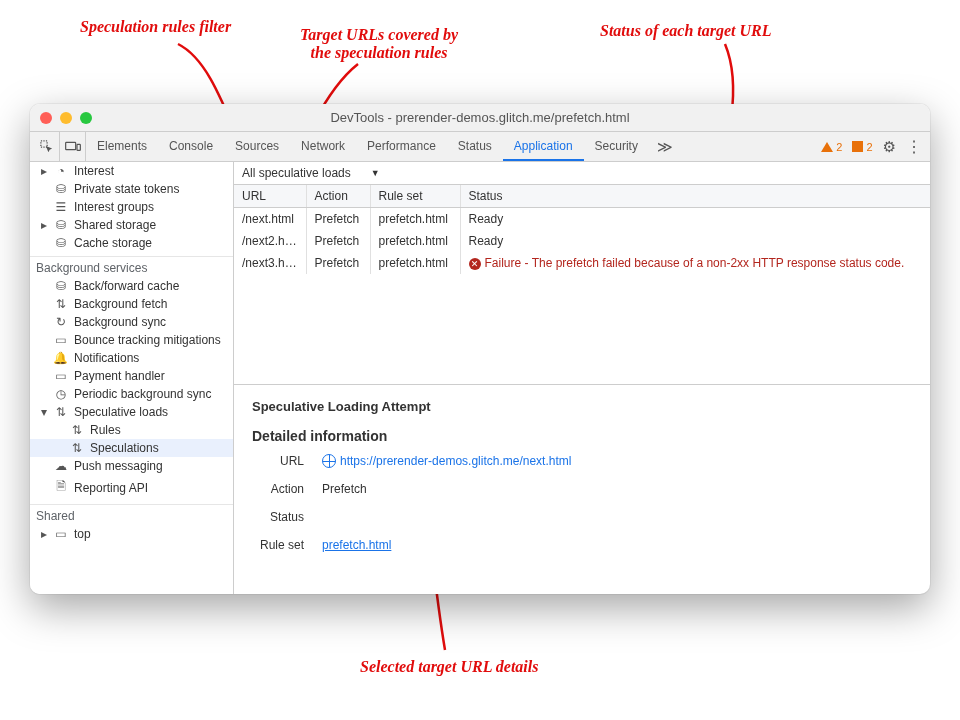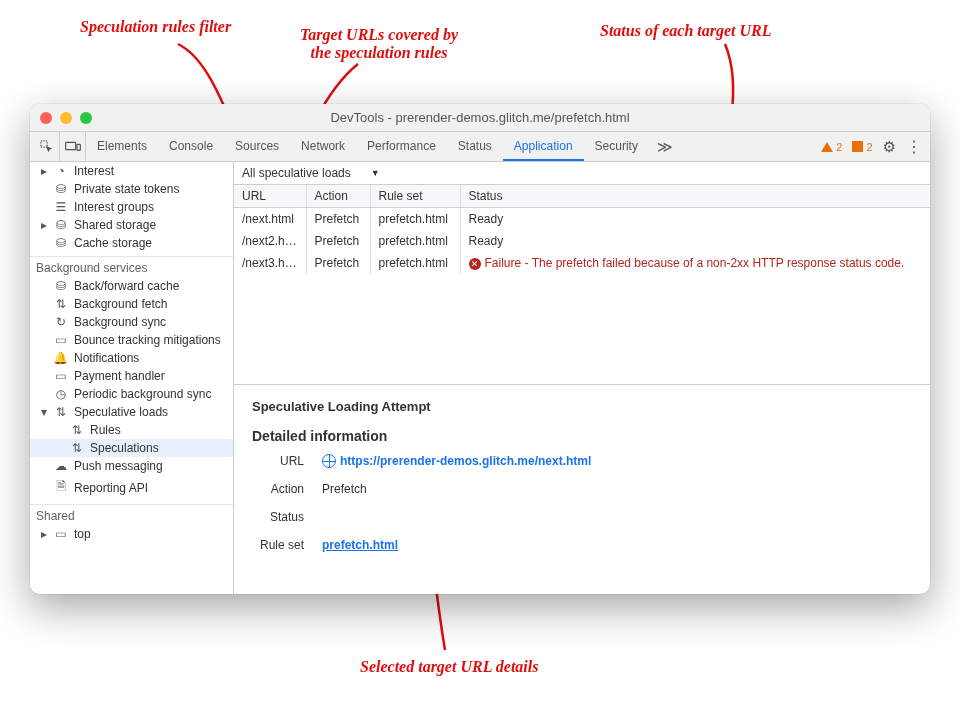--- a/index.html
+++ b/index.html
@@ -151,21 +151,21 @@
     padding: 14px 18px;
     font-size: 13px;
     color:#333;
     overflow:auto;
   }
   .detail h2 { margin:0 0 14px 0; font-size:13px; font-weight:700; }
   .detail .label { font-weight:700; font-size:14px; margin-bottom:10px; }
   .detail .row { display:flex; gap:18px; margin-bottom:14px; font-size:12px; }
   .detail .row .k { width:52px; text-align:right; color:#333; }
   .detail .row .v { flex:1; }
-  .link { color:#1a73e8; cursor:pointer;font-weight:bold; }
+  .link { color:#1a73e8; cursor:pointer; }
   .globe { display:inline-flex; width:14px; height:14px; border:1.5px solid #1a73e8; border-radius:50%; margin-right:4px; position:relative; vertical-align:-3px;}
   .globe::before{content:"";position:absolute;left:50%;top:0;bottom:0;width:1px;background:#1a73e8;}
   .globe::after{content:"";position:absolute;top:50%;left:0;right:0;height:1px;background:#1a73e8;}
 </style>
 </head>
 <body>
 
 <div class="annotation" style="left:80px;top:18px;">Speculation rules filter</div>
 <div class="annotation" style="left:300px;top:26px;white-space:pre-line;">Target URLs covered by
 the speculation rules</div>

